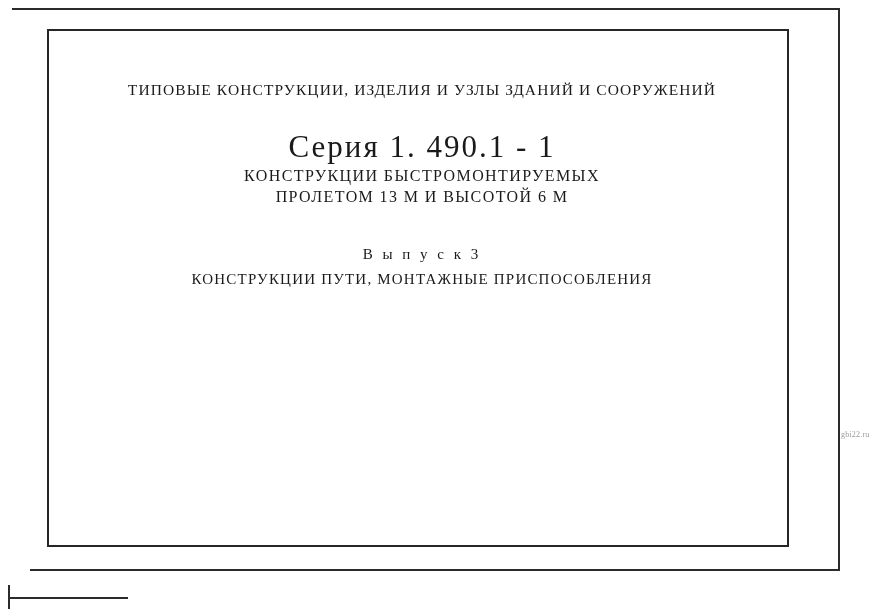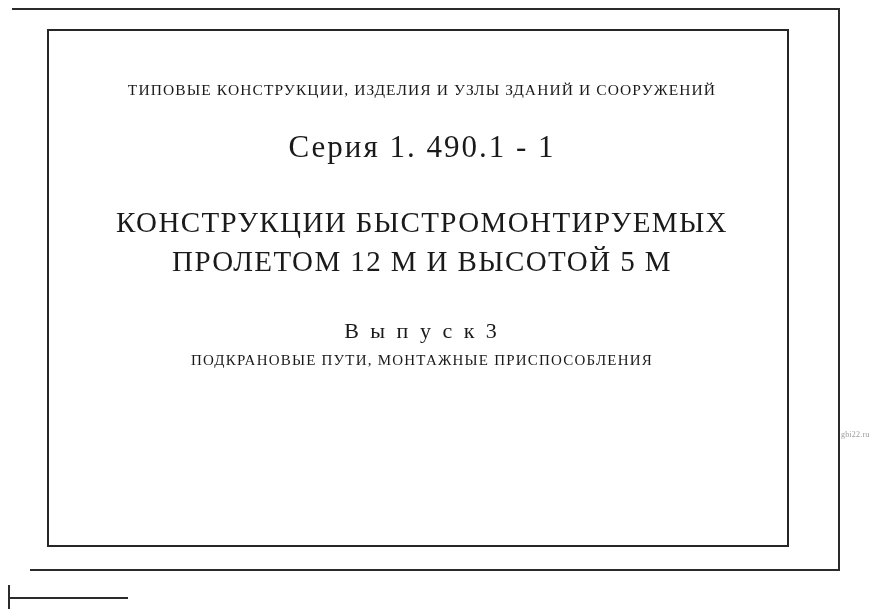--- a/index.html
+++ b/index.html
@@ -89,30 +89,29 @@
     white-space: nowrap;
     margin-bottom: 30px;
   }
 
   .line-series-number {
     font-size: 31px;
     letter-spacing: 2px;
   }
 
   .block-main {
-    font-size: 29px;
+    font-size: 16px;
     letter-spacing: 1.4px;
     line-height: 1.33;
     margin-bottom: 38px;
-    margin-top: 38px;
   }
   .block-main div { white-space: nowrap; }
 
   .line-issue {
-    font-size: 22px;
+    font-size: 15px;
     letter-spacing: 3px;
     margin-bottom: 8px;
   }
 
   .line-issue-sub {
     font-size: 15px;
     letter-spacing: 1.2px;
     margin-bottom: 32px;
     white-space: nowrap;
   }
@@ -148,25 +147,25 @@
   <div class="inner-frame"></div>
 
   <div class="title-block">
 
     <div class="line-series-kind">ТИПОВЫЕ КОНСТРУКЦИИ, ИЗДЕЛИЯ И УЗЛЫ ЗДАНИЙ И СООРУЖЕНИЙ</div>
 
     <div class="line-series-number">Серия 1. 490.1 - 1</div>
 
     <div class="block-main">
       <div>КОНСТРУКЦИИ  БЫСТРОМОНТИРУЕМЫХ</div>
-      <div>ПРОЛЕТОМ  12 М  И ВЫСОТОЙ 5 М</div>
+      <div>ПРОЛЕТОМ  13 М  И ВЫСОТОЙ 6 М</div>
     </div>
 
     <div class="line-issue">В ы п у с к  3</div>
 
-    <div class="line-issue-sub">ПОДКРАНОВЫЕ  ПУТИ, МОНТАЖНЫЕ ПРИСПОСОБЛЕНИЯ</div>
+    <div class="line-issue-sub">КОНСТРУКЦИИ  ПУТИ, МОНТАЖНЫЕ ПРИСПОСОБЛЕНИЯ</div>
 
 
   </div>
 
   <div class="watermark">gbi22.ru</div>
 
 </div>
 
 </body></html>

